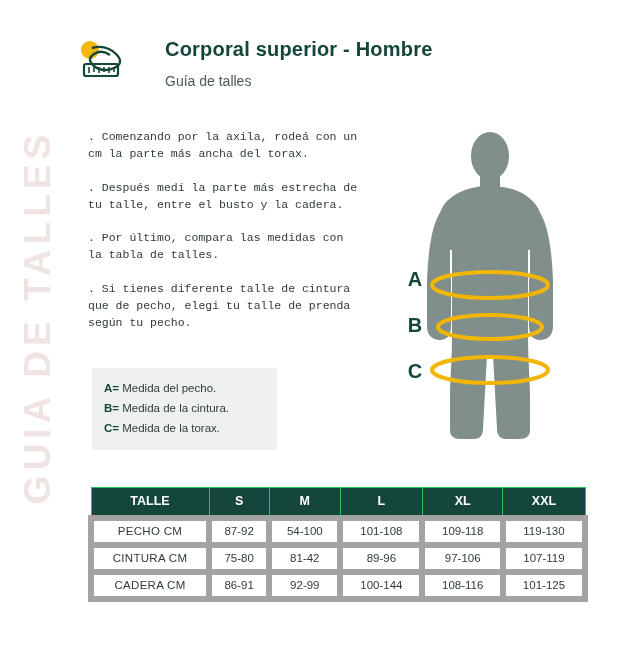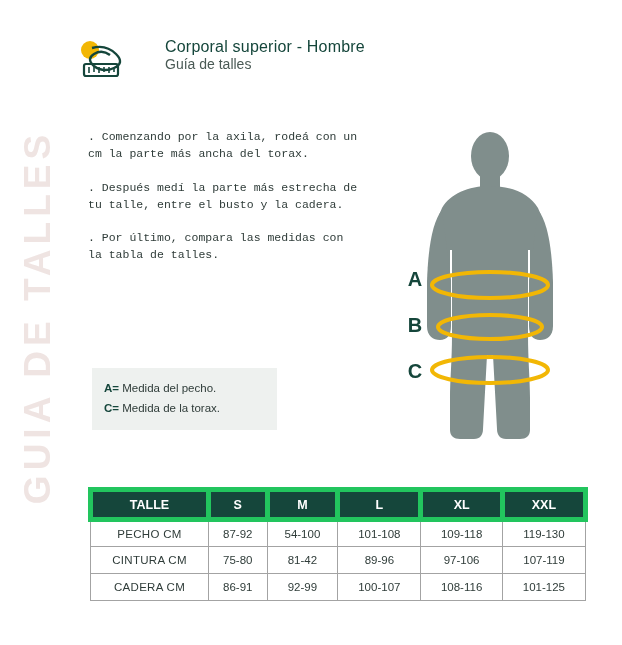--- a/index.html
+++ b/index.html
@@ -47,29 +47,29 @@
   .logo {
     position: absolute;
     left: 0; top: 2px;
     width: 70px; height: 50px;
   }
   .header-titles {
     position: absolute;
     left: 95px; top: 4px;
   }
   .header-title {
-    font-size: 16px;
-    font-weight: normal;
+    font-size: 20px;
+    font-weight: bold;
     color: #15463b;
     letter-spacing: 0.2px;
   }
   .header-sub {
     font-size: 14px;
     color: #4a5a55;
-    margin-top: 0;
+    margin-top: 12px;
   }
 
   
   .instructions {
     position: absolute;
     left: 88px; top: 128px;
     width: 275px;
   }
   .instructions p {
     font-size: 11.5px;
@@ -112,32 +112,32 @@
   .abc-labels div { margin-bottom: 23px; }
 
   
   .size-table {
     position: absolute;
     left: 88px; top: 487px;
     width: 500px;
     border-collapse: collapse;
   }
   .size-table th, .size-table td {
-    border: 1px solid #a3a3a3;
+    border: 6px solid #a3a3a3;
     height: 27px;
     font-size: 11.5px;
     text-align: center;
     color: #2f3c39;
   }
   .size-table thead th {
     background: #15463b;
     color: #ffffff;
     font-size: 12.5px;
     font-weight: bold;
-    border: 5px solid #22c55e;
+    border: 1px solid #22c55e;
     height: 30px;
   }
   .size-table tbody td:first-child {
     text-align: center;
     letter-spacing: 0.3px;
   }
 </style>
 </head>
 <body>
 
@@ -166,26 +166,31 @@
     <div class="header-titles">
       <div class="header-title">Corporal superior - Hombre</div>
       <div class="header-sub">Guía de talles</div>
     </div>
   </div>
 
   <div class="instructions">
     <p>. Comenzando por la axila, rodeá con un cm la parte más ancha del torax.</p>
     <p>. Después medí la parte más estrecha de tu talle, entre el busto y la cadera.</p>
     <p>. Por último, compara las medidas con la tabla de talles.</p>
+    <p>. Si tienes diferente talle de cintura que de pecho, elegi tu talle de prenda según tu pecho.</p>
   </div>
 
   <div class="legend">
     <div class="legend-row">
       <b>A=</b>
       <span>Medida del pecho.</span>
+    </div>
+    <div class="legend-row">
+      <b>B=</b>
+      <span>Medida de la cintura.</span>
     </div>
     <div class="legend-row">
       <b>C=</b>
       <span>Medida de la torax.</span>
     </div>
   </div>
 
   <div class="abc-labels">
     <div>A</div>
     <div>B</div>
@@ -255,20 +260,20 @@
         <td>75-80</td>
         <td>81-42</td>
         <td>89-96</td>
         <td>97-106</td>
         <td>107-119</td>
       </tr>
       <tr>
         <td>CADERA CM</td>
         <td>86-91</td>
         <td>92-99</td>
-        <td>100-107</td>
+        <td>100-144</td>
         <td>108-116</td>
         <td>101-125</td>
       </tr>
     </tbody>
   </table>
 
 </div>
 
 </body></html>

